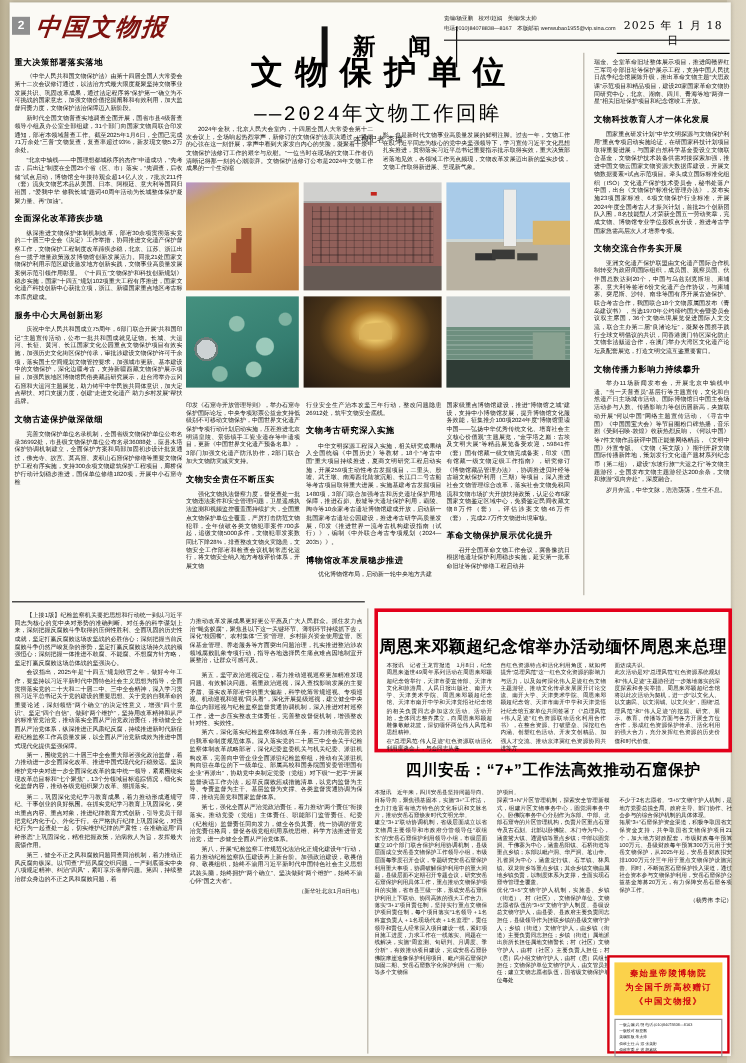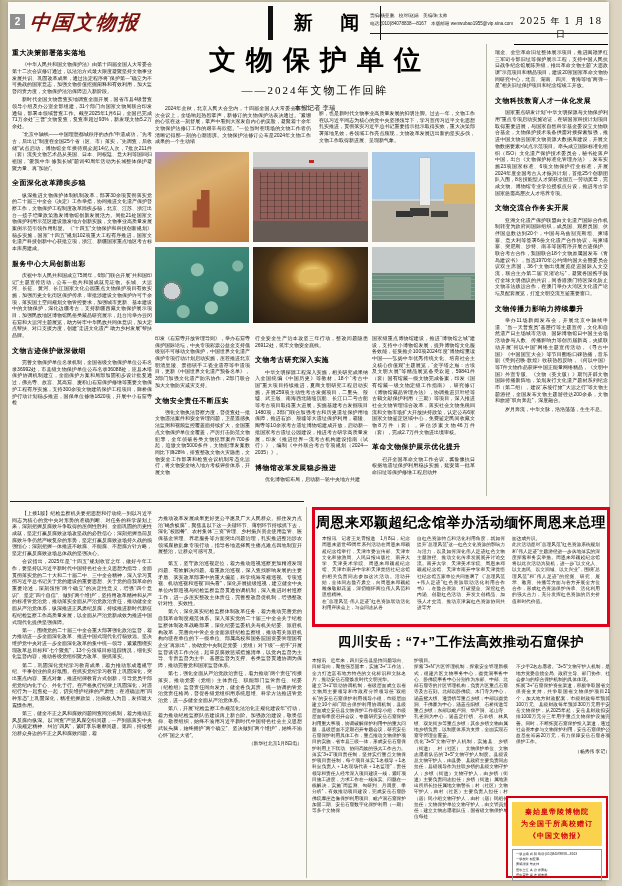--- a/index.html
+++ b/index.html
@@ -8,29 +8,29 @@
        font-family:"Liberation Sans",sans-serif;}
   .paper{position:absolute;left:8px;top:2px;width:601px;height:878px;background:#fbfaf5;box-shadow:0 0 4px rgba(0,0,0,.25);}
   .abs{position:absolute;}
   .body{font-size:5px;line-height:1.34;text-align:justify;color:#151515;overflow:hidden;}
   .para{text-indent:2em;margin:0 0 1.5px;}
   .ch{font-size:6.9px;font-weight:bold;margin:7px 0 4px;color:#000;letter-spacing:.5px;font-family:"Liberation Sans",sans-serif;}
   .numbox{left:2px;top:12px;width:15px;height:15px;background:#8f8f8f;color:#fff;font-size:10px;font-weight:bold;
           display:flex;align-items:center;justify-content:center;}
   .masthead{left:22px;top:7px;font-family:"DejaVu Serif",serif;font-style:italic;font-weight:bold;
             font-size:20px;color:#7d120e;letter-spacing:2px;transform:skewX(-6deg);}
-  .sec{left:260px;top:4px;width:96px;height:34px;border-left:5px solid #111;border-right:1px solid #111;
+  .sec{left:260px;top:20px;width:96px;height:34px;border-left:5px solid #111;border-right:1px solid #111;
        display:flex;align-items:center;justify-content:center;font-weight:bold;font-size:19px;letter-spacing:11px;padding-left:11px;color:#000;}
   .editors{left:362px;top:10px;width:150px;font-size:4.6px;line-height:1.8;color:#222;}
   .date{left:506px;top:13px;width:94px;font-family:"DejaVu Serif",serif;font-size:9px;letter-spacing:1px;color:#000;
         border-bottom:1.5px solid #000;padding-bottom:3px;text-align:center;}
   .hrule{background:#222;height:1px;}
   .title-block{left:147px;top:40px;width:320px;text-align:center;}
   .main-title{font-family:"DejaVu Serif",serif;font-weight:bold;font-size:27px;letter-spacing:10px;padding-left:10px;color:#000;}
-  .main-sub{font-family:Liberation Serif, serif;font-size:11px;letter-spacing:2px;margin-top:5px;color:#000;}
+  .main-sub{font-family:Liberation Mono, monospace;font-size:17px;letter-spacing:2px;margin-top:5px;color:#000;}
   .main-byline{font-size:6.5px;margin-top:6px;color:#222;}
   .photo{position:absolute;border-radius:0;}
   .p1{background:linear-gradient(155deg,#b795c9 0%,#c9a06a 16%,#dcb070 38%,#cc9352 68%,#b97c40 100%);}
   .p1:after{content:"";position:absolute;left:34%;top:42%;width:30%;height:42%;background:#a0512f;
             clip-path:polygon(20% 100%,20% 55%,35% 55%,35% 25%,50% 25%,50% 0,80% 0,80% 100%);}
   .p2{background:linear-gradient(180deg,#d0d0ce 0 17%,#a9a9a7 17% 19%,#91605a 19% 77%,#665a54 77% 100%);}
   .p2:before{content:"";position:absolute;left:6%;top:22%;width:88%;height:52%;
              background:repeating-linear-gradient(90deg,rgba(40,30,30,.35) 0 1px,transparent 1px 7px),
                         repeating-linear-gradient(0deg,rgba(40,30,30,.3) 0 1px,transparent 1px 6px);}
   .p2:after{content:"";position:absolute;left:49%;top:9%;width:5px;height:3px;background:#c4251d;}
@@ -47,21 +47,21 @@
        linear-gradient(160deg,#45917f 0%,#357e71 60%,#2a6a5e 100%);}
   .p5{background:radial-gradient(ellipse at 52% 38%,#e9c468 0 12%,#a87428 26%,#4a3418 55%,#241a12 100%);}
   .p5:after{content:"";position:absolute;left:40%;top:26%;width:24%;height:22%;background:#d9b25a;opacity:.85;
             clip-path:polygon(0 60%,20% 20%,80% 10%,100% 55%,100% 100%,0 100%);}
   .p6{background:linear-gradient(180deg,#c3c9c9 0 34%,#6e8f7f 34% 70%,#2e3b35 70% 100%);}
   .p6:before{content:"";position:absolute;left:0;top:34%;width:100%;height:36%;
              background:repeating-linear-gradient(0deg,rgba(255,255,255,.18) 0 1px,transparent 1px 4px);}
   .p6:after{content:"";position:absolute;right:4%;top:40%;width:26%;height:30%;background:#8aa291;}
   .vrule{border-left:1px solid #b9b4a8;width:0;}
   .zhoubox{left:304px;top:505px;width:298px;height:120px;border:3px solid #e3001b;background:#fdfcf8;box-sizing:border-box;}
-  .zhoutitle{font-size:14px;font-weight:bold;text-align:center;margin-top:4px;letter-spacing:.5px;color:#000;}
+  .zhoutitle{font-size:14px;font-weight:bold;text-align:center;margin-top:20px;letter-spacing:.5px;color:#000;}
   .cols3{display:flex;gap:7px;padding:4px 7px 0 7px;}
   .cols3 .c{flex:1;font-size:4.7px;line-height:1.33;text-align:justify;color:#161616;overflow:hidden;white-space:pre-line;}
   .anyuetitle{left:304px;top:631px;width:298px;text-align:center;font-size:13px;font-weight:bold;letter-spacing:.5px;color:#000;}
   .anyuecols{left:304px;top:656px;width:298px;height:220px;display:flex;gap:8px;}
   .anyuecols .c{flex:1;font-size:4.7px;line-height:1.33;text-align:justify;color:#161616;overflow:hidden;white-space:pre-line;}
   .anyuecols .c3{height:126px;}
   .byline-r{text-align:right;font-size:4.8px;margin-top:3px;color:#111;}
   .notice{left:498px;top:794px;width:102px;height:82px;border:2px solid #d6000f;background:#fff;box-sizing:border-box;padding:4px;}
   .notice-y{background:#fbd24b;color:#cf000e;text-align:center;font-weight:bold;font-size:7px;line-height:1.7;
             padding:4px 2px;letter-spacing:1px;}

